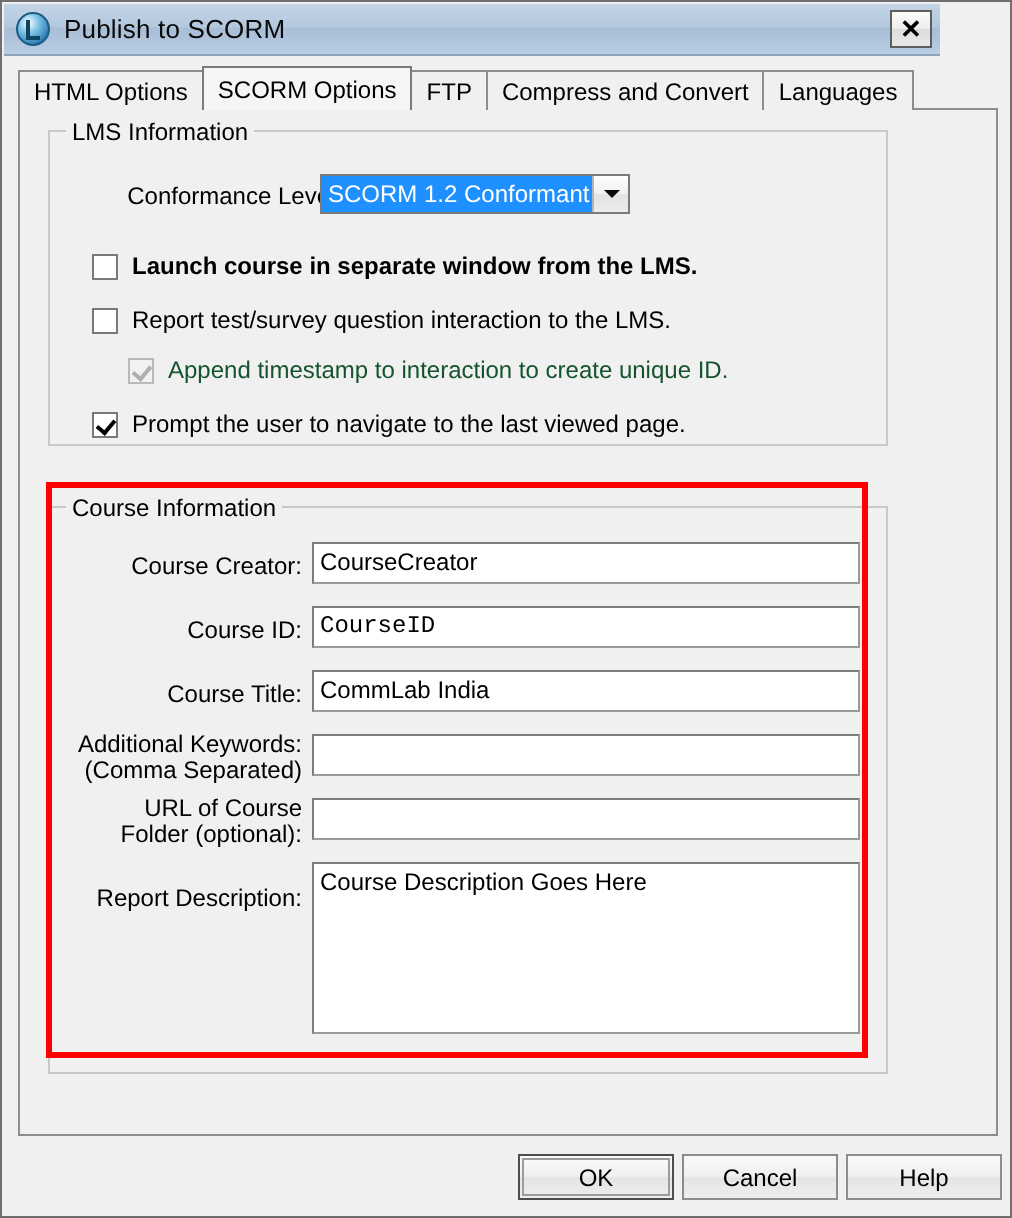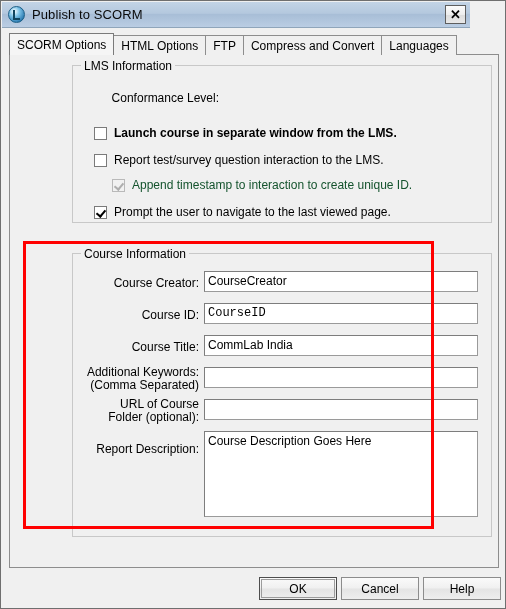--- a/index.html
+++ b/index.html
@@ -125,21 +125,20 @@
     border: 1px solid #8d8d8d;
     border-top: 1px solid #8d8d8d;
   }
 
   
   .group {
     position: absolute;
     box-sizing: border-box;
     border: 1px solid #c8c8c8;
     border-top: 1px solid #c8c8c8;
-    margin-left: 48px;
   }
   .group > .group-title {
     position: absolute;
     top: -7px;
     left: 8px;
     background: #f0f0f0;
     padding: 0 3px;
     font-size: 12px;
     color: #000;
     white-space: nowrap;
@@ -289,34 +288,38 @@
 
 <div class="window">
 
   <div class="titlebar">
     <span class="app-icon"></span>
     <span class="title-text">Publish to SCORM</span>
     <div class="close-btn">✕</div>
   </div>
 
   <div class="tabstrip">
+    <div class="tab">HTML Options</div>
     <div class="tab selected">SCORM Options</div>
-    <div class="tab">HTML Options</div>
     <div class="tab">FTP</div>
     <div class="tab">Compress and Convert</div>
     <div class="tab">Languages</div>
   </div>
 
   <div class="tabpanel">
 
     <div class="group" id="grp-lms">
       <span class="group-title">LMS Information</span>
 
       <span class="lbl" style="left:26px; top:25px; width:120px;">Conformance Level:</span>
 
+      <div class="combo" style="left:135px; top:21px; width:155px;">
+        <span class="combo-value">SCORM 1.2 Conformant</span>
+        <span class="combo-arrow"></span>
+      </div>
 
       <div class="cbrow" style="left:21px; top:60px;font-weight:bold;">
         <span class="cbox"></span>
         <span class="cb-label">Launch course in separate window from the LMS.</span>
       </div>
 
       <div class="cbrow" style="left:21px; top:87px;">
         <span class="cbox"></span>
         <span class="cb-label">Report test/survey question interaction to the LMS.</span>
       </div>

